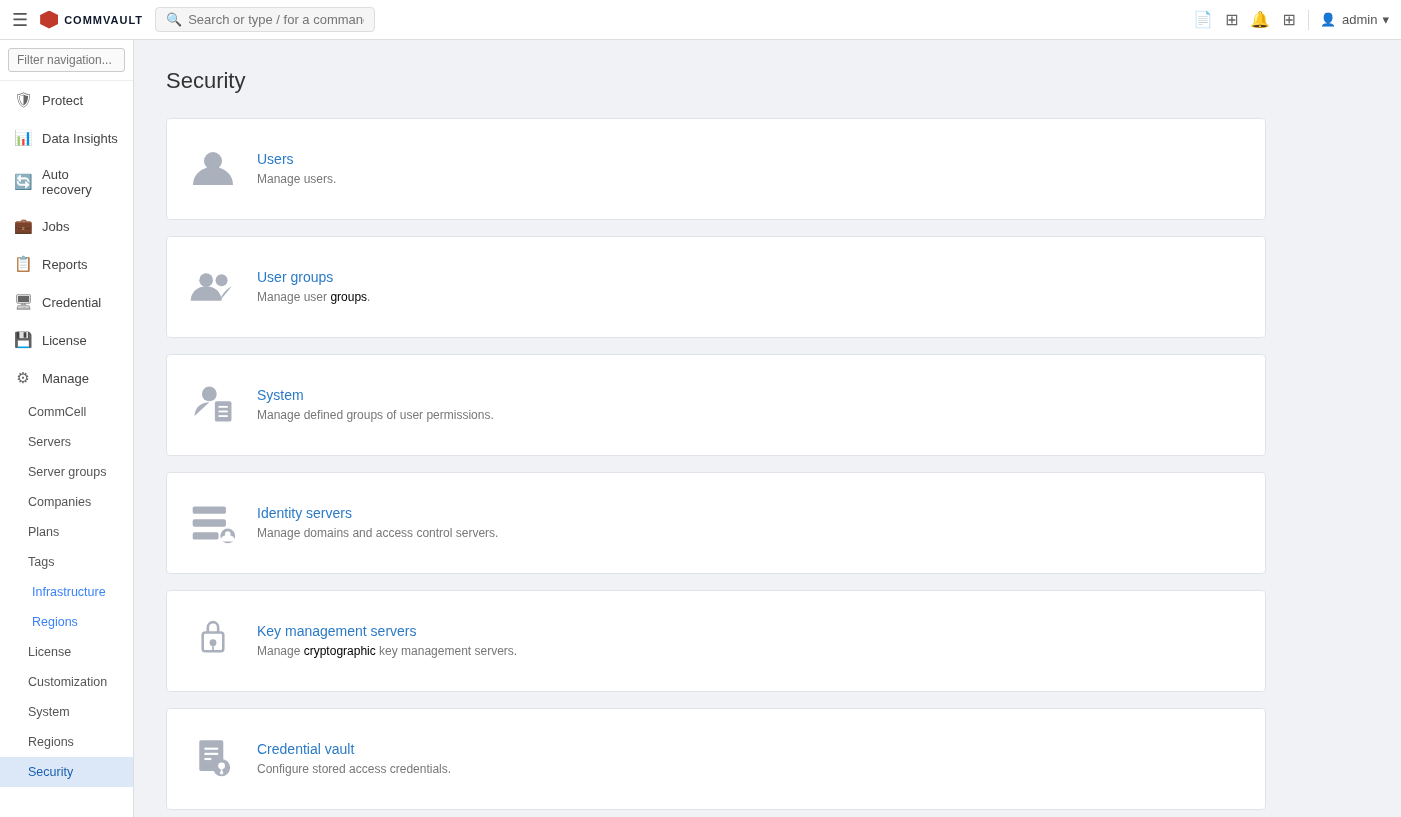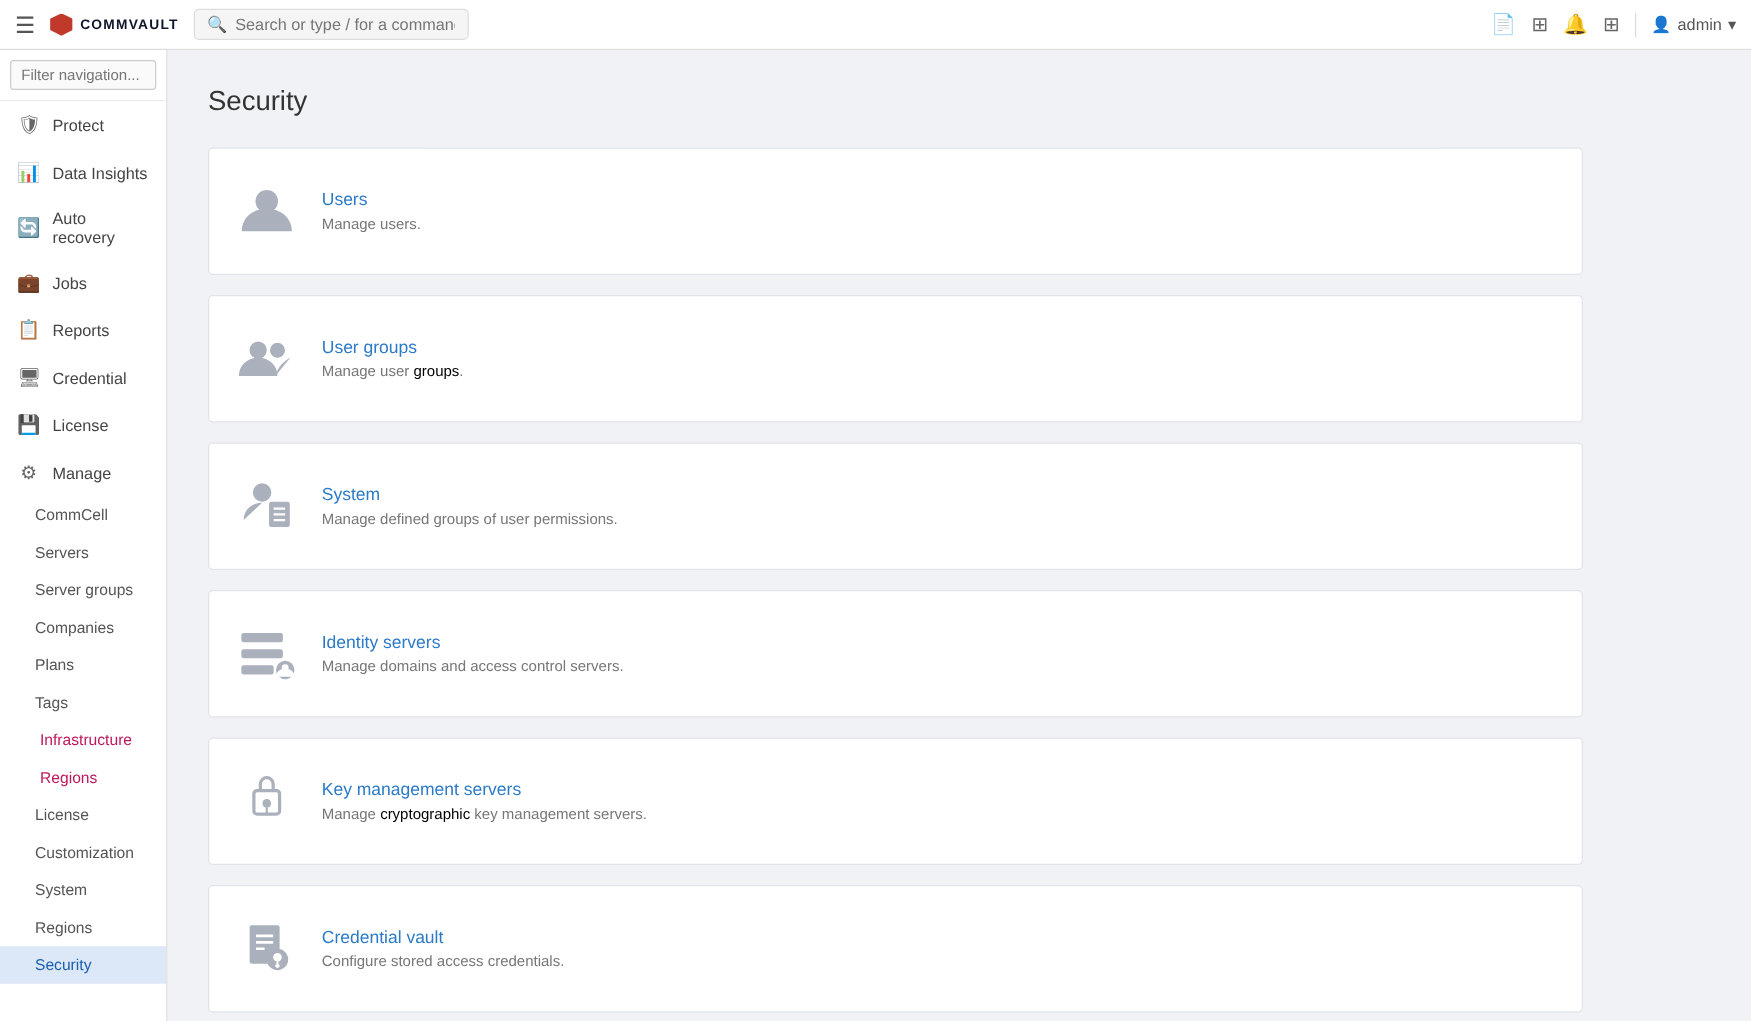--- a/index.html
+++ b/index.html
@@ -44,21 +44,21 @@
       display: flex; align-items: center; gap: 10px; padding: 10px 14px;
       font-size: 13px; color: #444; cursor: pointer; transition: background 0.15s;
     }
     .sidebar-item .si-icon { font-size: 15px; color: #666; width: 18px; text-align: center; flex-shrink: 0; }
 
     .sidebar-sub-item {
       padding: 8px 14px 8px 28px; font-size: 12.5px; color: #555; cursor: pointer;
       transition: background 0.15s;
     }
     .sidebar-sub-item.active { background: #dce8f8; color: #1a5fad; font-weight: 500; }
-    .sidebar-sub-item.blue { color: #be185d; padding-left: 32px; }
+    .sidebar-sub-item.blue { color: #3b82f6; padding-left: 32px; }
 
     
     .main-content { flex: 1; padding: 28px 32px; overflow-y: auto; background: #f0f2f5; }
     .page-title { font-size: 22px; font-weight: 400; color: #333; margin-bottom: 24px; }
 
     
     .cards-grid { display: grid; grid-template-columns: repeat(1, 1fr); gap: 16px; max-width: 1100px; }
     .card {
       background: #fff; border: 1px solid #e0e4ea; border-radius: 4px;
       padding: 24px 20px; display: flex; align-items: center; gap: 18px;

